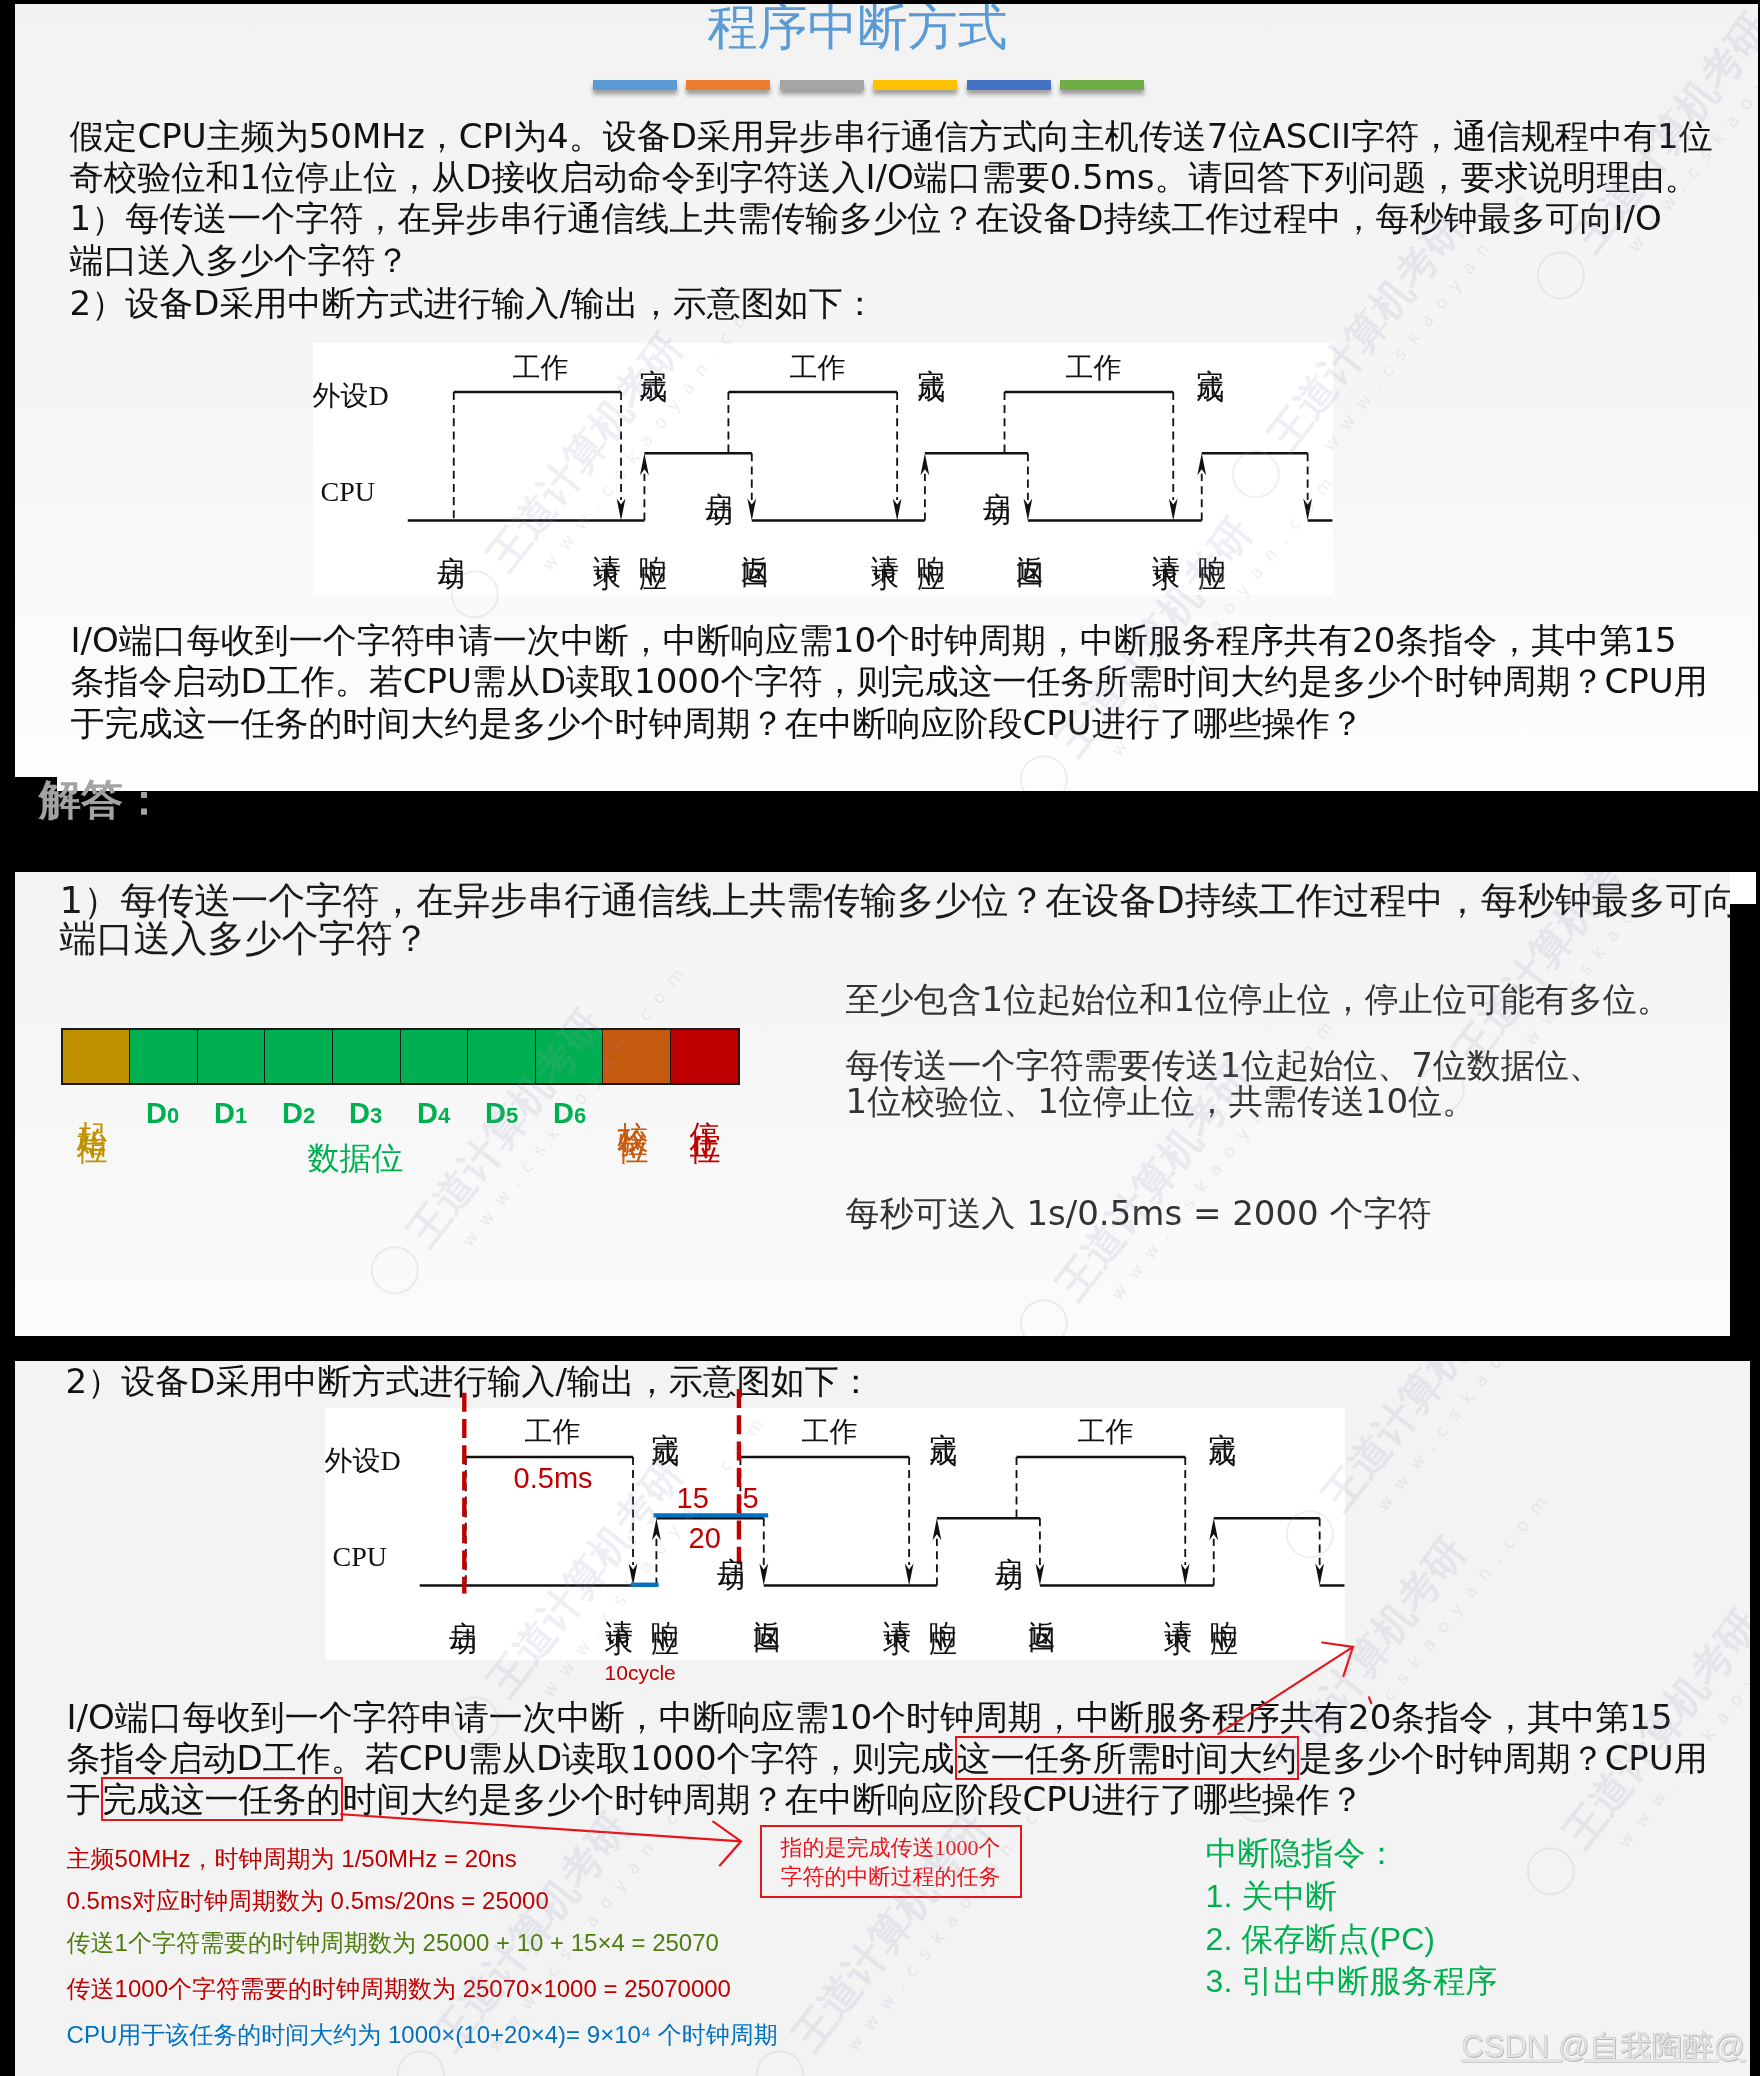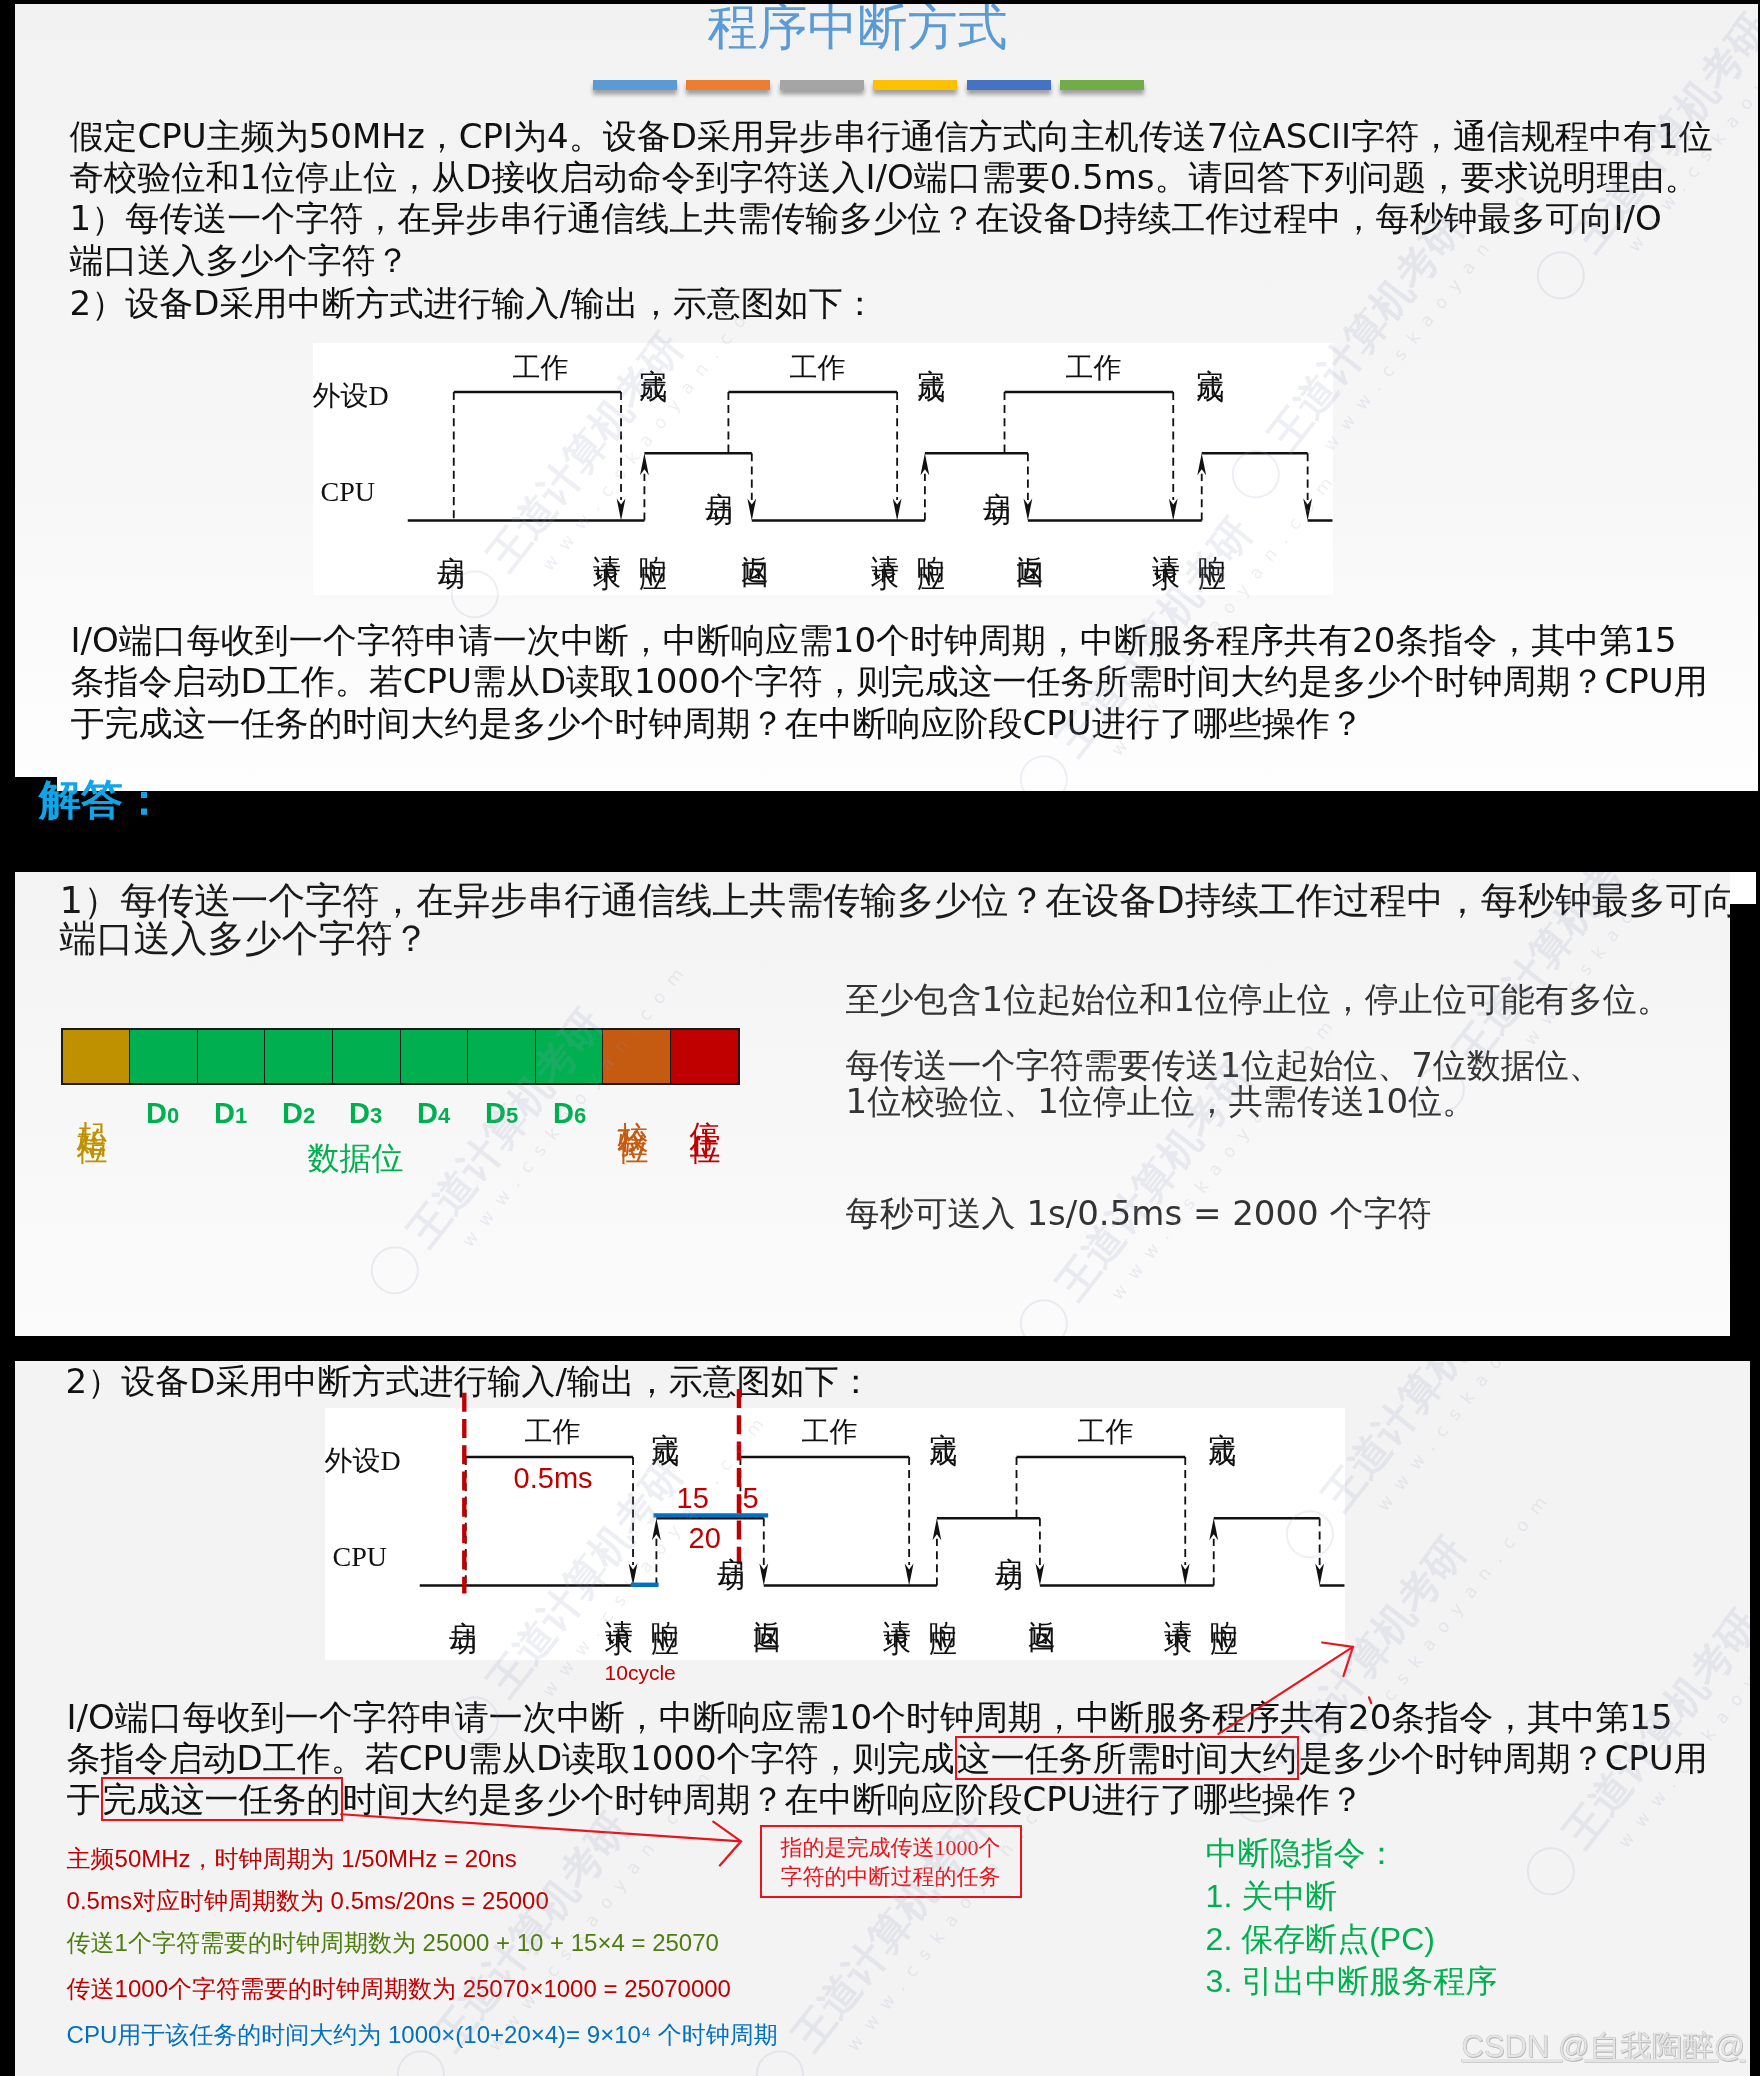--- a/index.html
+++ b/index.html
@@ -120,21 +120,21 @@
   <div class="line" style="left:56px;top:699px">于完成这一任务的时间大约是多少个时钟周期？在中断响应阶段CPU进行了哪些操作？</div>
 
   <div class="wm" style="left:1509px;top:273px"><span class="logo"></span><span class="brand">王道计算机考研</span><span class="url">www.cskaoyan.com</span></div>
   <div class="wm" style="left:1204px;top:472px"><span class="logo"></span><span class="brand">王道计算机考研</span><span class="url">www.cskaoyan.com</span></div>
   <div class="wm" style="left:423px;top:592px"><span class="logo"></span><span class="brand">王道计算机考研</span><span class="url">www.cskaoyan.com</span></div>
   <div class="wm" style="left:992px;top:777px"><span class="logo"></span><span class="brand">王道计算机考研</span><span class="url">www.cskaoyan.com</span></div>
 </div>
 
 <div class="notch"></div>
 
-<div class="answer-header" style="color: #0ea5e9; text-align: right;">解答：</div>
+<div class="answer-header" style="color: #a3a3a3; text-align: right;">解答：</div>
 
 <div id="panel2" class="panel">
   <div class="line p2" style="left:45px;top:7.3px">1）每传送一个字符，在异步串行通信线上共需传输多少位？在设备D持续工作过程中，每秒钟最多可向I/O</div>
   <div class="line p2" style="left:45px;top:45px">端口送入多少个字符？</div>
 
   <div class="bitframe">
     <div class="cell" style="background-color: rgb(191, 144, 0);"></div>
     <div class="cell" style="background-color: rgb(0, 176, 80);"></div>
     <div class="cell" style="background-color: rgb(0, 176, 80);"></div>
     <div class="cell" style="background-color: rgb(0, 176, 80);"></div>

